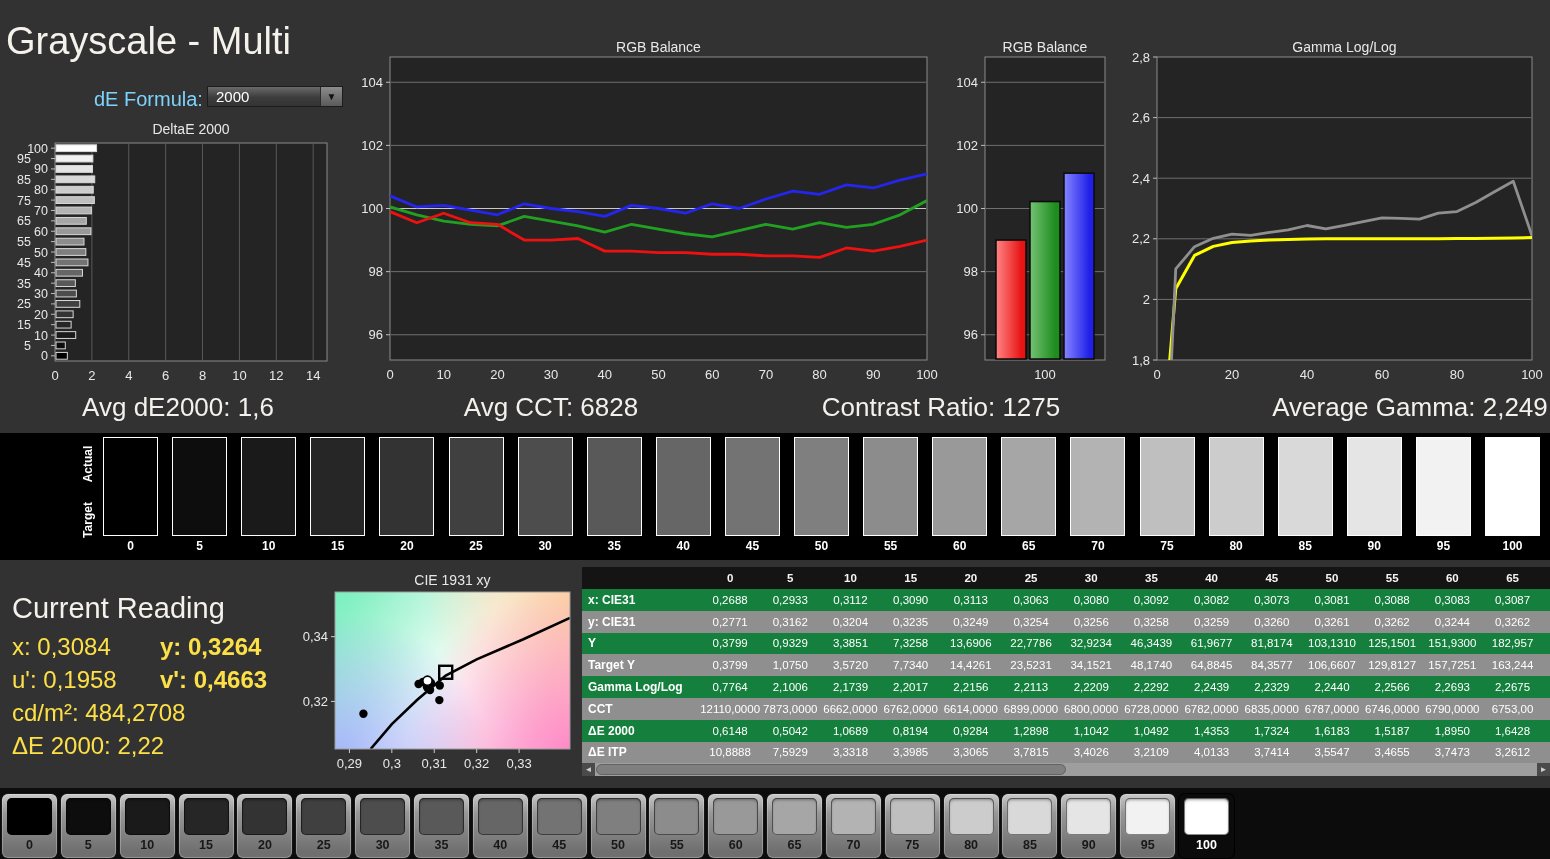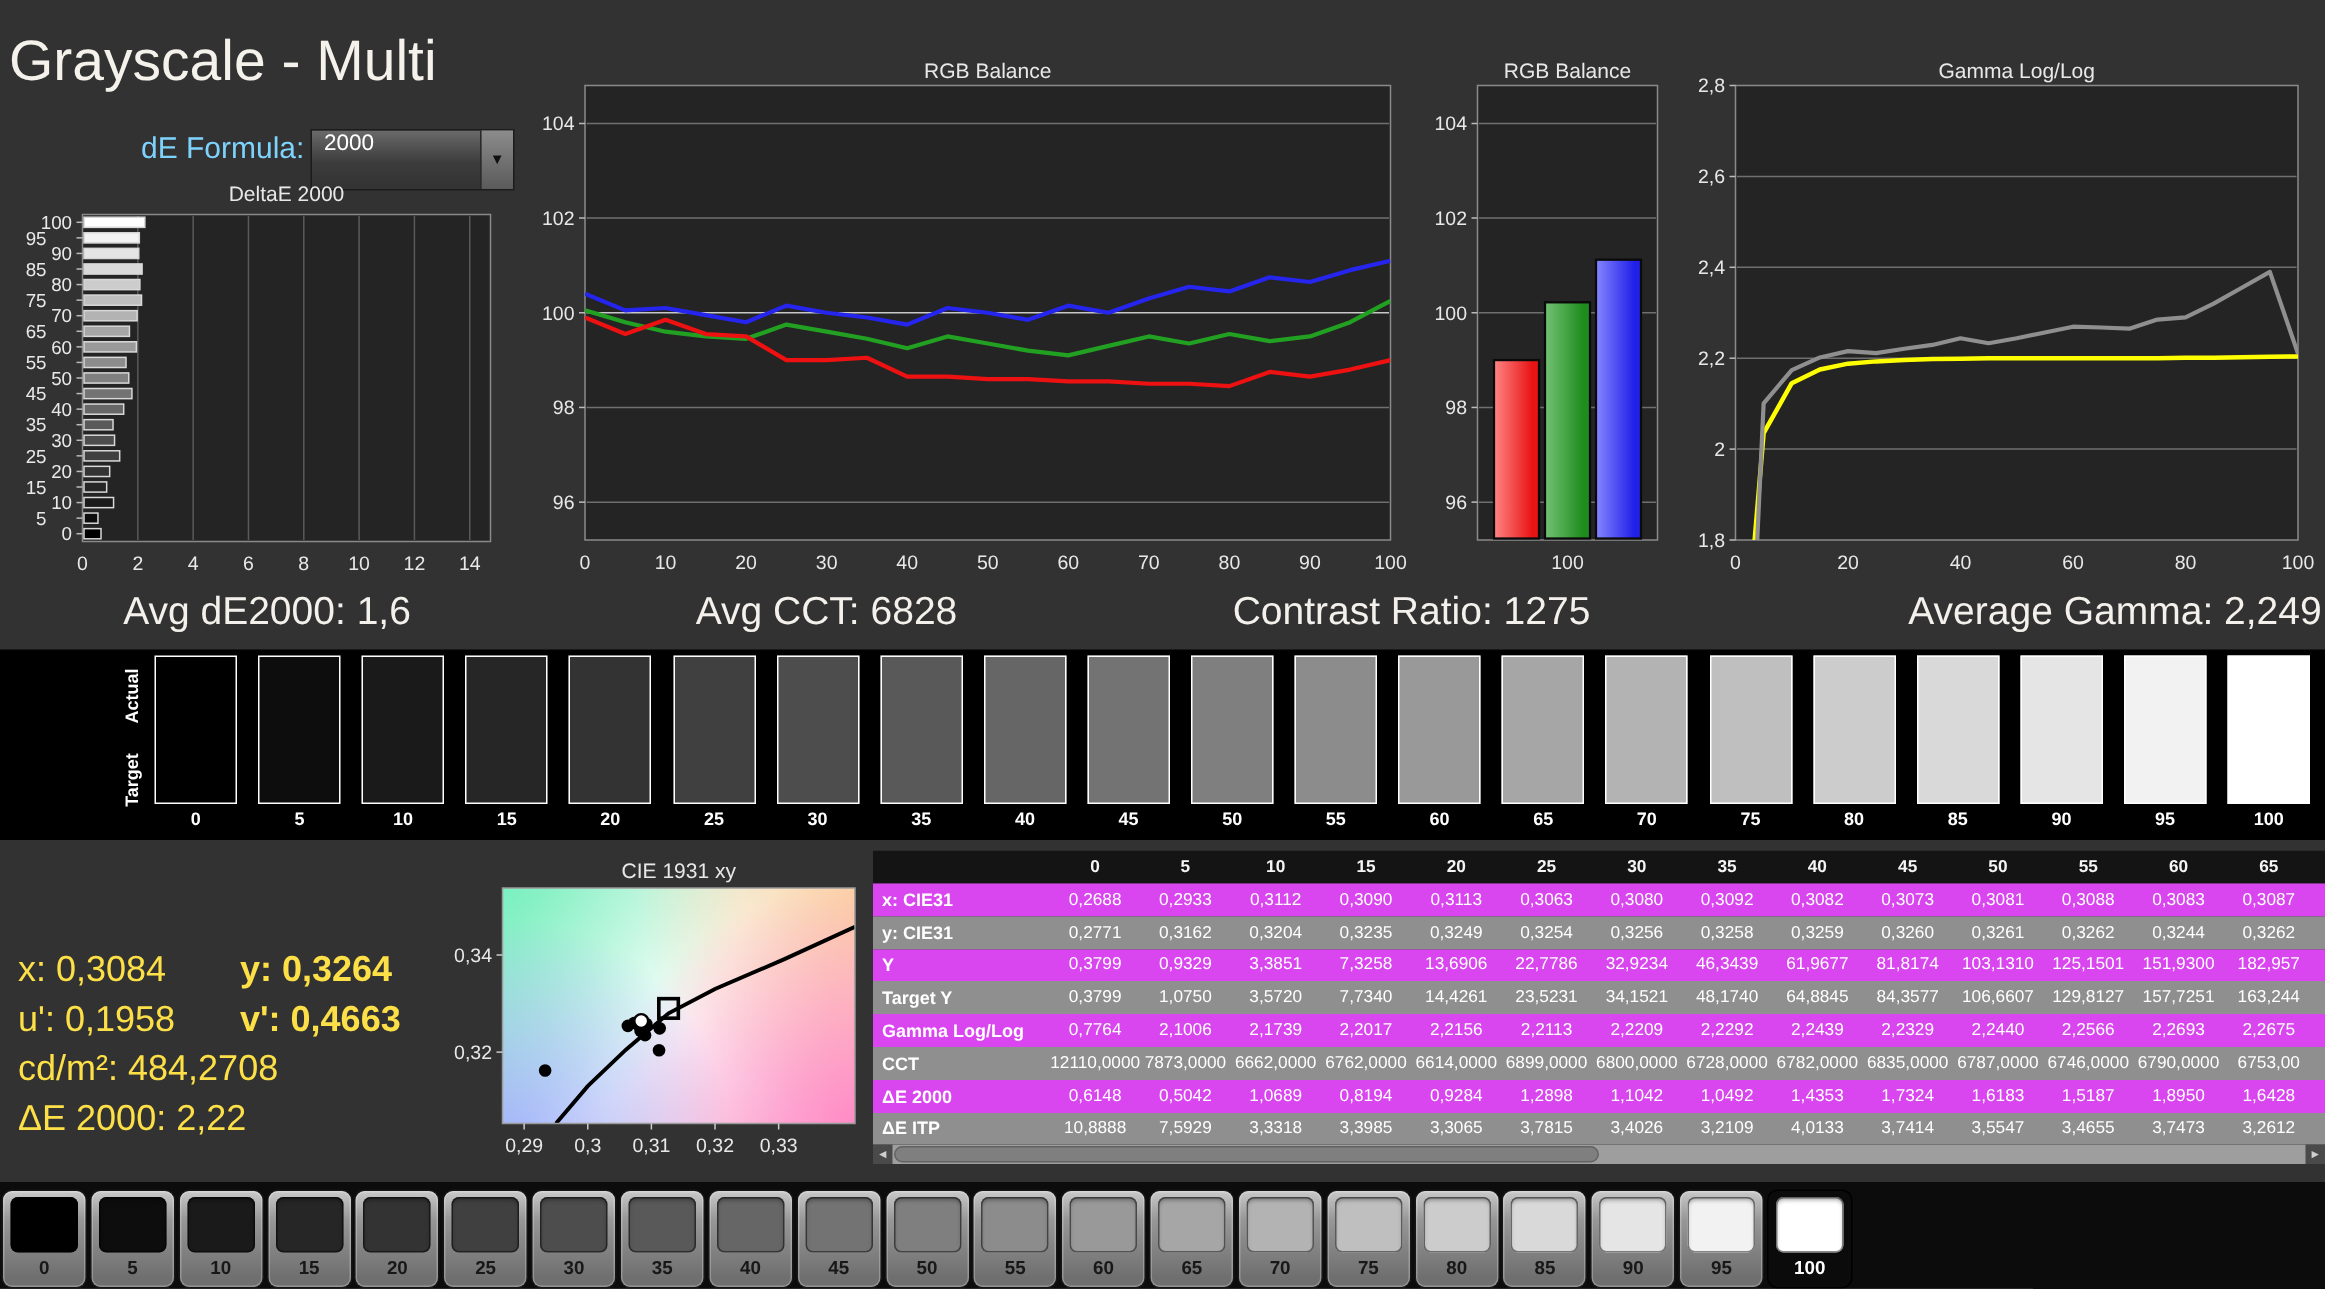--- a/index.html
+++ b/index.html
@@ -2,23 +2,23 @@
 <html><head>
 <meta charset="utf-8">
 <style>
   * { margin:0; padding:0; box-sizing:border-box; }
   html,body { width:1550px; height:859px; overflow:hidden; }
   body { background:#323232; font-family:"Liberation Sans","DejaVu Sans",sans-serif; color:#f2efe9; position:relative; }
   svg { position:absolute; font-family:"Liberation Sans","DejaVu Sans",sans-serif; }
 
   #page-title { position:absolute; left:6px; top:20px; font-size:38px; color:#f5f2ec; }
   #de-formula-label { position:absolute; left:94px; top:88px; font-size:20px; color:#7dd3fc; }
-  #de-formula-select { position:absolute; left:207px; top:86px; width:136px; height:41px;
+  #de-formula-select { position:absolute; left:207px; top:86px; width:136px; height:21px;
      background:linear-gradient(180deg,#6a6a6a,#3c3c3c 55%,#333); border:1px solid #1c1c1c;
-     display:flex; }
+     display:flex; align-items:center; }
   #de-formula-value { flex:1; padding-left:8px; font-size:15px; color:#fff; }
   #de-formula-arrow { width:22px; height:100%; display:flex; align-items:center; justify-content:center;
      font-size:10px; color:#111; background:linear-gradient(180deg,#8c8c8c,#5a5a5a); border-left:1px solid #2a2a2a; }
 
   .stat { position:absolute; top:392px; transform:translateX(-50%); font-size:26px; color:#f4f1ec; white-space:nowrap; }
 
   #gray-strip { position:absolute; left:0; top:433px; width:1550px; height:127px; background:#000; }
   .vlabel { position:absolute; width:60px; height:14px; font-size:12px; font-weight:bold; color:#fff;
      text-align:center; transform:rotate(-90deg); }
   .gswatch { position:absolute; top:4px; width:55px; height:99px; border:1px solid #fff; }
@@ -36,21 +36,21 @@
        radial-gradient(circle at 108% -4%, rgba(255,185,110,.65), transparent 55%),
        radial-gradient(circle at -4% -6%, rgba(100,240,185,.80), transparent 58%),
        radial-gradient(circle at 45% 50%, #ffffff, rgba(255,255,255,0) 75%),
        linear-gradient(135deg,#b8f0d4,#f6fbf4 48%,#ffd2e6);
   }
 
   #grid-table { position:absolute; left:582px; top:567px; width:968px; overflow:hidden; }
   .trow { display:flex; height:21.8px; align-items:center; }
   .thead { height:22px; background:#141414; }
   .thead .tcell { font-weight:bold; color:#f5f5f5; }
-  .trow.dark { background:#d946ef; }
+  .trow.dark { background:#15803d; }
   .trow.light { background:#8f8f8f; }
   .tlabel { width:118px; padding-left:6px; font-size:12px; font-weight:bold; color:#fff; }
   .tcell { width:60.2px; text-align:center; font-size:11.5px; color:#fff; }
 
   #table-scrollbar { position:absolute; left:582px; top:763px; width:968px; height:13px; background:#9e9e9e; display:flex; align-items:center; }
   .sb-arrow { width:13px; height:13px; background:#4a4a4a; color:#cfcfcf; font-size:8px; line-height:13px; text-align:center; flex:none; }
   #sb-thumb { position:absolute; left:14px; width:470px; height:11px; top:1px; background:#7f7f7f; border:1px solid #636363; border-radius:6px; }
 
   #bottom-bar { position:absolute; left:0; top:788px; width:1550px; height:71px; background:#0c0c0c; }
   .lvlbtn { position:absolute; top:6px; width:55px; height:64px; border-radius:6px;
@@ -307,20 +307,21 @@
       <div class="gswatch" style="left: 1346.8px; background: rgb(229, 229, 229);"></div>
       <div class="glabel" style="left: 1346.8px;">90</div>
       <div class="gswatch" style="left: 1415.9px; background: rgb(242, 242, 242);"></div>
       <div class="glabel" style="left: 1415.9px;">95</div>
       <div class="gswatch" style="left: 1485px; background: rgb(255, 255, 255);"></div>
       <div class="glabel" style="left: 1485px;">100</div>
     </div>
 </div>
 
 <div id="current-reading">
+  <div id="cr-heading">Current Reading</div>
   <div class="cr-line" style="top:73px">
     <span>x:</span> <span>0,3084</span>
     <span class="cr-pair2"><span>y:</span> <span>0,3264</span></span>
   </div>
   <div class="cr-line" style="top:106px">
     <span>u':</span> <span>0,1958</span>
     <span class="cr-pair2"><span>v':</span> <span>0,4663</span></span>
   </div>
   <div class="cr-line" style="top:139px">
     <span>cd/m²:</span> <span>484,2708</span>

